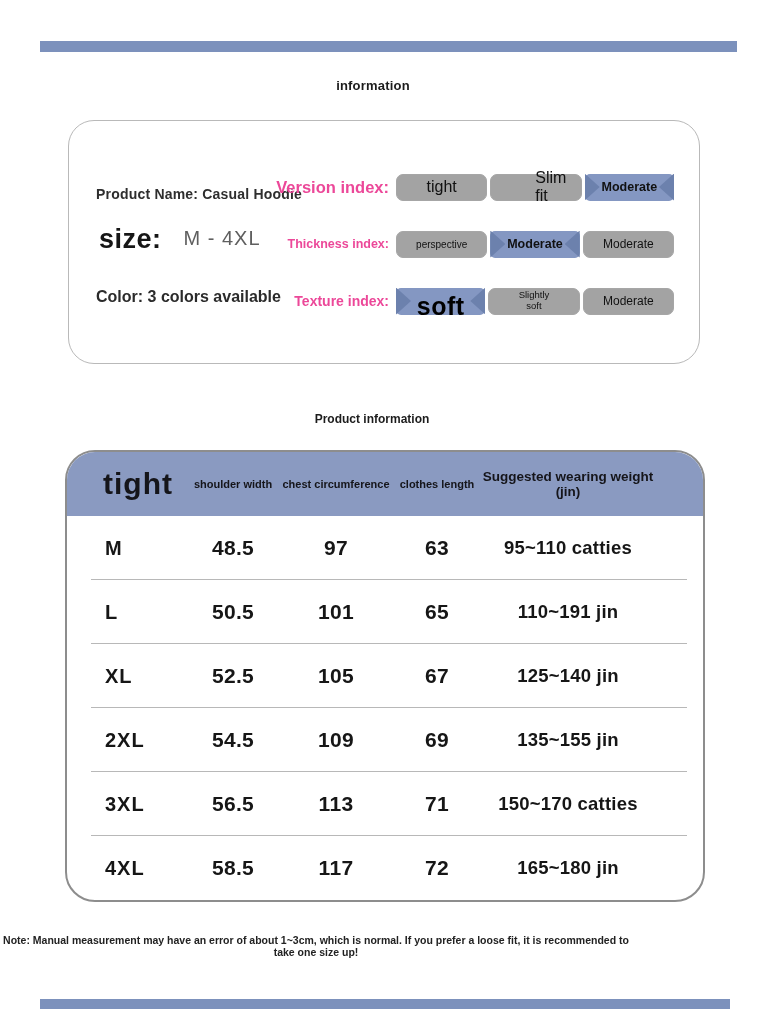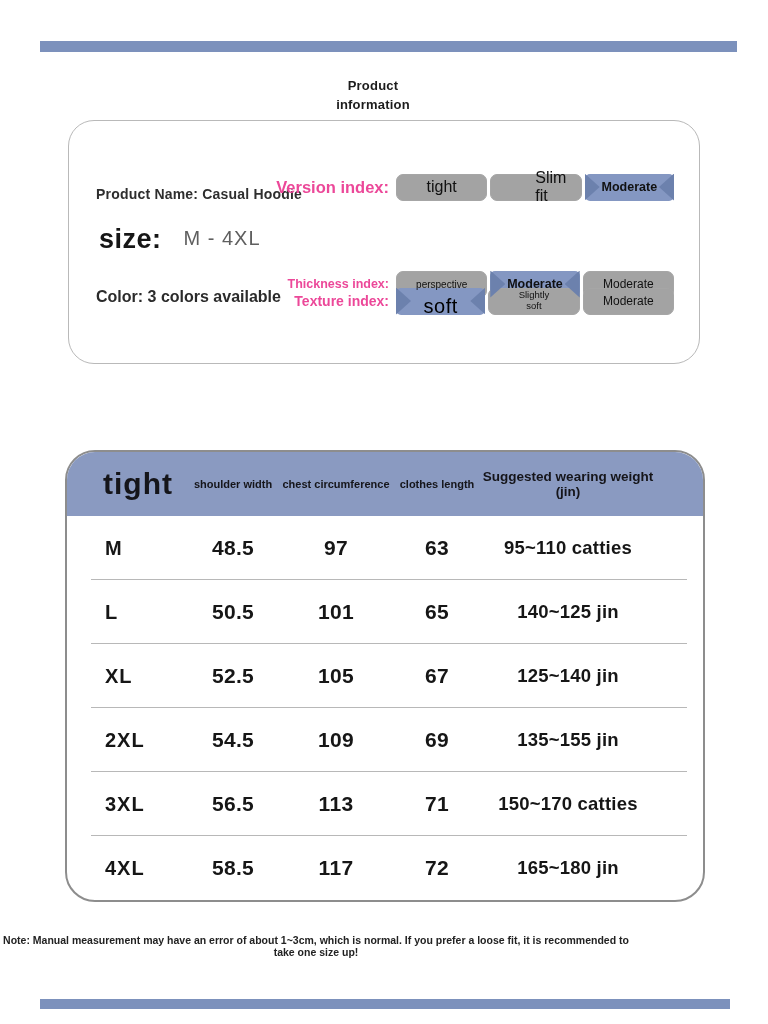--- a/index.html
+++ b/index.html
@@ -20,21 +20,21 @@
   .pname { position:absolute; left:27px; top:65px; font-size:14px; font-weight:700;
            color:#2e2e2e; letter-spacing:.2px; }
   .size-row { position:absolute; left:30px; top:103px; }
   .size-label { font-size:27px; font-weight:700; color:#161616; letter-spacing:.5px; }
   .size-value { font-size:20px; color:#5f5f5f; font-weight:400; margin-left:22px;
                 position:relative; top:-3px; letter-spacing:1px; }
   .color-row { position:absolute; left:27px; top:167px; font-size:16px; font-weight:600; color:#2b2b2b; }
 
   .index-row { position:absolute; left:150px; right:25px; height:28px; display:flex; align-items:center; }
   .row-version  { top:52px; }
-  .row-thickness{ top:109px;margin-top:40px; }
+  .row-thickness{ top:109px; }
   .row-texture  { top:166px; }
   .idx-label { flex:none; width:177px; text-align:right; padding-right:7px;
                font-weight:700; color:#ec4899; }
   .row-version .idx-label  { font-size:16.5px; }
   .row-thickness .idx-label{ font-size:12.5px; }
   .row-texture .idx-label  { font-size:14px; }
 
   .scale { flex:1; display:flex; gap:3px; height:27px; }
   .seg { flex:1; display:flex; align-items:center; justify-content:center;
          background:#a3a3a3; border:1px solid #a6a6a6; border-radius:7px;
@@ -45,21 +45,21 @@
                      background:#6c81ad; clip-path:polygon(0 0,100% 50%,0 100%); z-index:1; }
   .seg.sel::after  { content:""; position:absolute; right:0; top:0; bottom:0; width:15px;
                      background:#6c81ad; clip-path:polygon(100% 0,0 50%,100% 100%); z-index:1; }
 
   .txt-lg { font-size:16px; }
   .txt-md { font-size:16px;margin-left:44px; }
   .txt-sm { font-size:12px; }
   .txt-xs { font-size:10px; }
   .txt-bold-sm { font-size:12.5px; font-weight:700; }
   .txt-2line { font-size:9.5px; line-height:1.15; text-align:center; max-width:42px; }
-  .txt-soft { font-size:20px; font-weight:400; color:#000; top:5px; letter-spacing:.5px; }
+  .txt-soft { font-size:25px; font-weight:700; color:#000; top:5px; letter-spacing:.5px; }
 
   
   .mid-title { position:absolute; top:412px; left:0; width:744px; text-align:center;
                font-size:12px; font-weight:700; color:#1c1c1c; }
   .size-table { position:absolute; left:65px; top:450px; width:640px; height:452px;
                 background:#fff; border:2px solid #8d8d8d; border-radius:30px; overflow:hidden; }
   .thead { height:64px; background:#8a9ac1; display:grid;
            grid-template-columns:122px 88px 118px 84px 1fr; align-items:center; }
   .th { text-align:center; font-weight:700; color:#15151a; }
   .th-size   { text-align:left; padding-left:36px; font-size:30px; letter-spacing:1px; }
@@ -79,21 +79,20 @@
           font-size:10.5px; font-weight:700; color:#222; }
 </style>
 </head>
 <body>
 
 <div class="page">
 
   <div class="accent-bar top"></div>
 
   <div class="top-title">
-    <div>Product</div>
     <div>information</div>
   </div>
 
   <div class="card">
     <div class="pname">Product Name: Casual Hoodie</div>
     <div class="size-row">
       <span class="size-label">size:</span><span class="size-value">M - 4XL</span>
     </div>
     <div class="color-row">Color: 3 colors available</div>
 
@@ -136,20 +135,21 @@
         <div class="seg">
             <span class="txt-2line">Slightly soft</span>
           </div>
         <div class="seg">
             <span class="txt-sm">Moderate</span>
           </div>
       </div>
     </div>
   </div>
 
+  <div class="mid-title">Product information</div>
 
   <div class="size-table">
     <div class="thead">
       <div class="th th-size">tight</div>
       <div class="th th-small">shoulder width</div>
       <div class="th th-small">chest circumference</div>
       <div class="th th-small">clothes length</div>
       <div class="th th-weight">Suggested wearing weight (jin)</div>
     </div>
     <div class="tbody">
@@ -158,21 +158,21 @@
         <div class="td">48.5</div>
         <div class="td">97</div>
         <div class="td">63</div>
         <div class="td td-weight">95~110 catties</div>
       </div>
       <div class="tr">
         <div class="td td-size">L</div>
         <div class="td">50.5</div>
         <div class="td">101</div>
         <div class="td">65</div>
-        <div class="td td-weight">140~125 jin</div>
+        <div class="td td-weight">110~191 jin</div>
       </div>
       <div class="tr">
         <div class="td td-size">XL</div>
         <div class="td">52.5</div>
         <div class="td">105</div>
         <div class="td">67</div>
         <div class="td td-weight">125~140 jin</div>
       </div>
       <div class="tr">
         <div class="td td-size">2XL</div>

